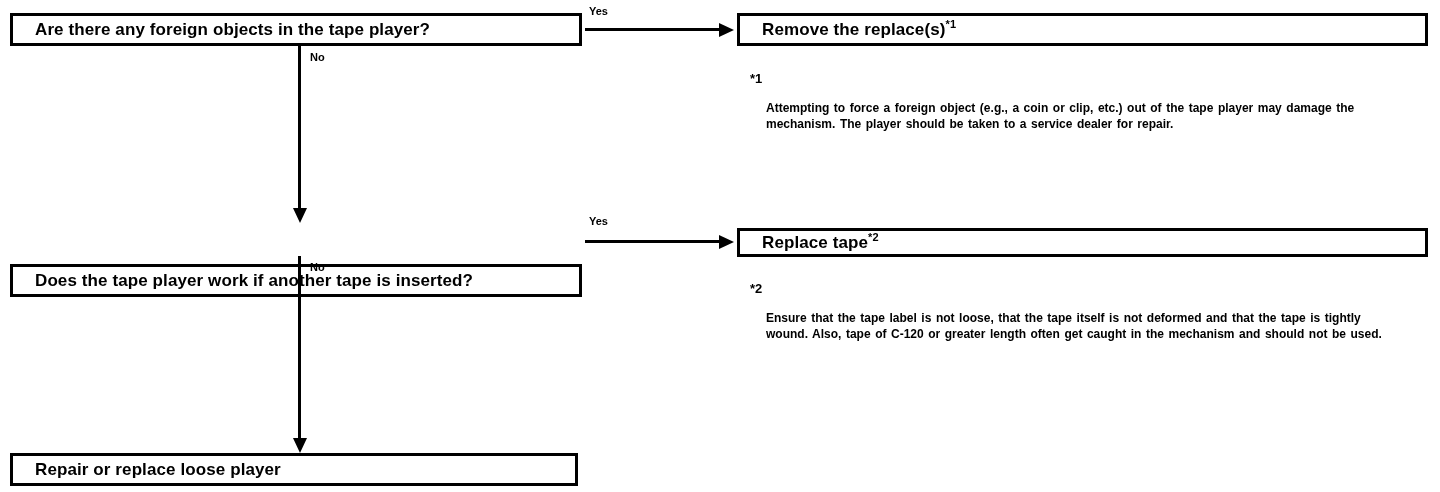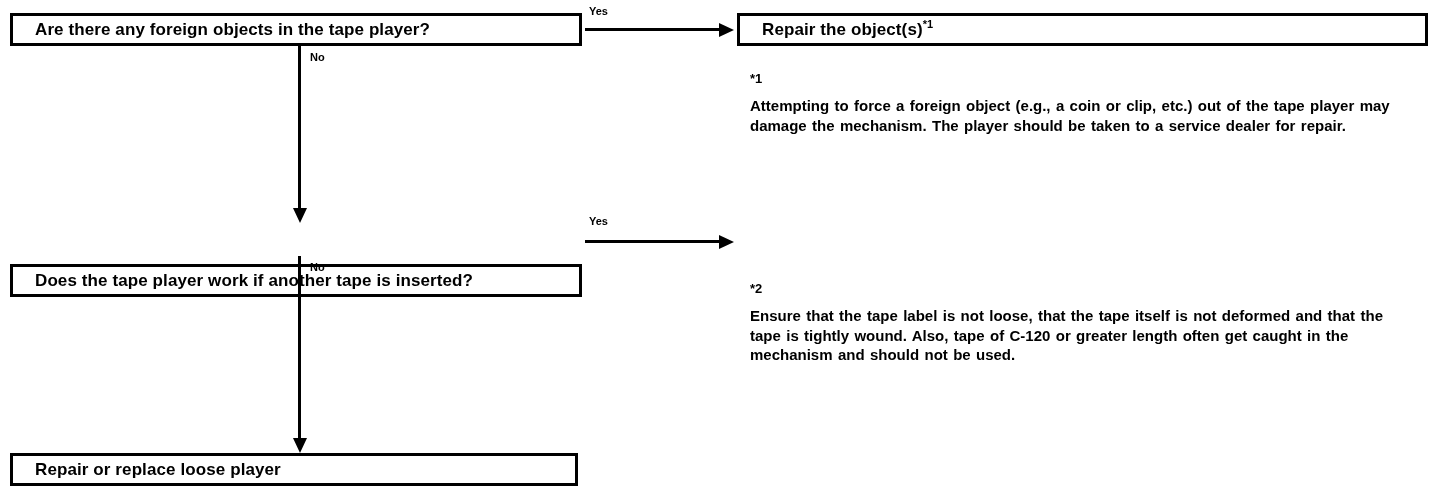--- a/index.html
+++ b/index.html
@@ -97,65 +97,70 @@
     width: 660px;
   }
   .footnote-marker {
     font-size: 13px;
     font-weight: bold;
     line-height: 1;
     margin: 0 0 11px 0;
     white-space: nowrap;
   }
   .footnote-body {
-    font-size: 15px;
+    font-size: 12px;
     font-weight: bold;
     line-height: 1.30;
-    margin: 0;
+    margin: 16px;
     word-spacing: 1.2px;
   }
   #fn1 { left: 750px; top: 72px; }
   #fn2 { left: 750px; top: 282px; }
 </style>
 </head>
 <body>
 
 <div id="canvas">
 
   <div class="box" id="q1">
     <span class="box-label">Are there any foreign objects in the tape player?</span>
   </div>
 
   <div class="branch-label" id="yes1">Yes</div>
   <div class="hline" style="left:585px; top:28px; width:134px;"></div>
   <div class="arrow-right" style="left:719px; top:22.5px;"></div>
 
   <div class="box" id="a1">
     <span class="box-label">
-      <span>Repair the object(s)</span><sup>*1</sup>
+      <span>Remove the replace(s)</span><sup>*1</sup>
     </span>
   </div>
 
   <div class="footnote" id="fn1">
     <p class="footnote-marker">*1</p>
     <p class="footnote-body">Attempting to force a foreign object (e.g., a coin or clip, etc.) out of the tape player may damage the mechanism. The player should be taken to a service dealer for repair.</p>
   </div>
 
   <div class="branch-label" id="no1">No</div>
   <div class="vline" style="left:298px; top:46px; height:162px;"></div>
   <div class="arrow-down" style="left:292.5px; top:208px;"></div>
 
   <div class="box" id="q2">
     <span class="box-label">Does the tape player work if another tape is inserted?</span>
   </div>
 
   <div class="branch-label" id="yes2">Yes</div>
   <div class="hline" style="left:585px; top:240px; width:134px;"></div>
   <div class="arrow-right" style="left:719px; top:234.5px;"></div>
 
+  <div class="box" id="a2">
+    <span class="box-label">
+      <span>Replace tape</span><sup>*2</sup>
+    </span>
+  </div>
 
   <div class="footnote" id="fn2">
     <p class="footnote-marker">*2</p>
     <p class="footnote-body">Ensure that the tape label is not loose, that the tape itself is not deformed and that the tape is tightly wound. Also, tape of C-120 or greater length often get caught in the mechanism and should not be used.</p>
   </div>
 
   <div class="branch-label" id="no2">No</div>
   <div class="vline" style="left:298px; top:256px; height:182px;"></div>
   <div class="arrow-down" style="left:292.5px; top:438px;"></div>
 

